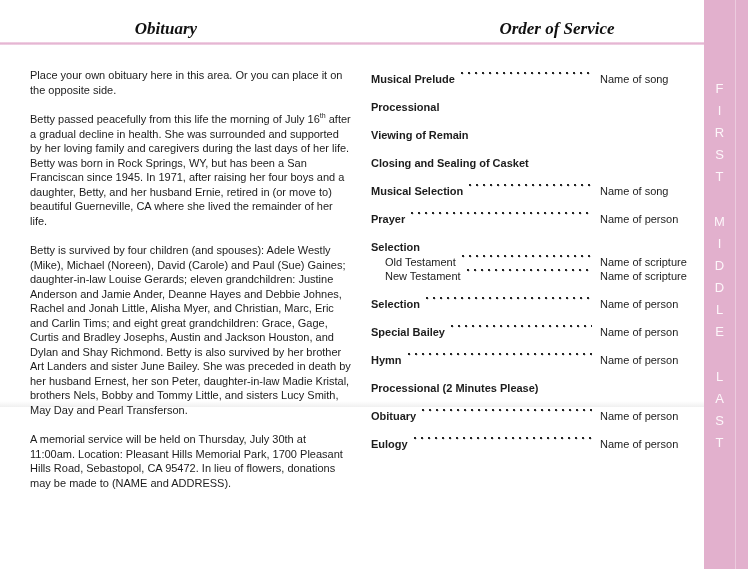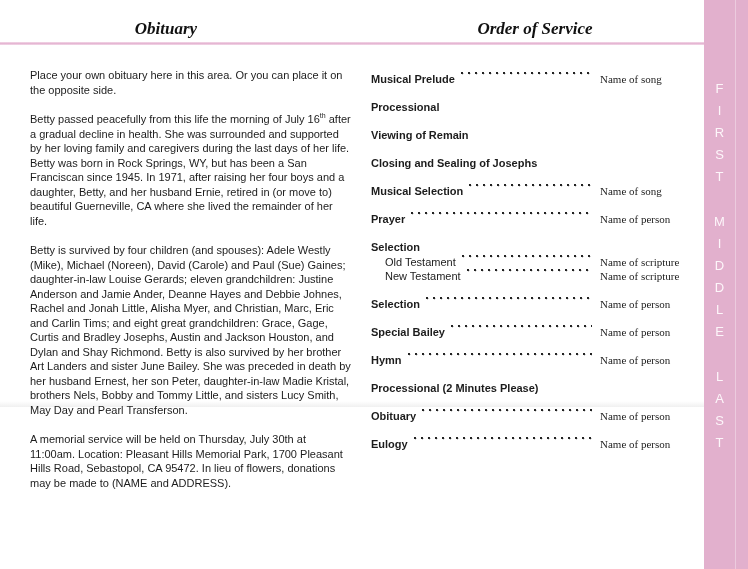--- a/index.html
+++ b/index.html
@@ -15,21 +15,21 @@
   
   .title{
     position:absolute;top:19px;
     transform:translateX(-50%);
     font-family:"Liberation Serif", serif;
     font-style:italic;font-weight:bold;
     font-size:17px;color:#111;
     white-space:nowrap;
   }
   .title-left{left:166px;}
-  .title-right{left:535px;}
+  .title-right{left:557px;}
 
   
   .header-rule{
     position:absolute;left:0;top:42px;width:748px;height:3px;
     background:linear-gradient(to bottom,#f3d9e8,#e5b6d3 50%,#f3d9e8);
   }
 
   
   .col-left{
     position:absolute;left:30px;top:68px;width:322px;
@@ -50,21 +50,21 @@
   .row .label{font-weight:bold;white-space:nowrap;}
   .row.sub .label{font-weight:normal;}
   .row .suffix{font-weight:bold;white-space:pre;}
   .row .dots{
     flex:1;height:14.5px;margin:0 8px 0 6px;
     background-image:radial-gradient(circle at 1.2px 1.2px,#222 1.1px,transparent 1.4px);
     background-size:7px 3px;
     background-repeat:repeat-x;
     background-position:0 bottom 3px;
   }
-  .row .value{flex:0 0 97px;font-weight:normal;white-space:nowrap;font-family:Liberation Serif, serif;}
+  .row .value{flex:0 0 97px;font-weight:normal;white-space:nowrap;}
 
   
   .side-bar{
     position:absolute;right:0;top:0;width:44px;height:569px;
     background:#e2b0cd;
   }
   .side-bar .stripe{
     position:absolute;left:31px;top:0;width:1px;height:569px;
     background:rgba(255,255,255,0.35);
   }
@@ -109,21 +109,21 @@
           <span class="dots"></span>
           <span class="value">Name of song</span>
         </div>
         <div class="row">
           <span class="label">Processional</span>
         </div>
         <div class="row">
           <span class="label">Viewing of Remain</span>
         </div>
         <div class="row">
-          <span class="label">Closing and Sealing of Josephs</span>
+          <span class="label">Closing and Sealing of Casket</span>
         </div>
         <div class="row">
           <span class="label">Musical Selection</span>
           <span class="dots"></span>
           <span class="value">Name of song</span>
         </div>
         <div class="row">
           <span class="label">Prayer</span>
           <span class="dots"></span>
           <span class="value">Name of person</span>

